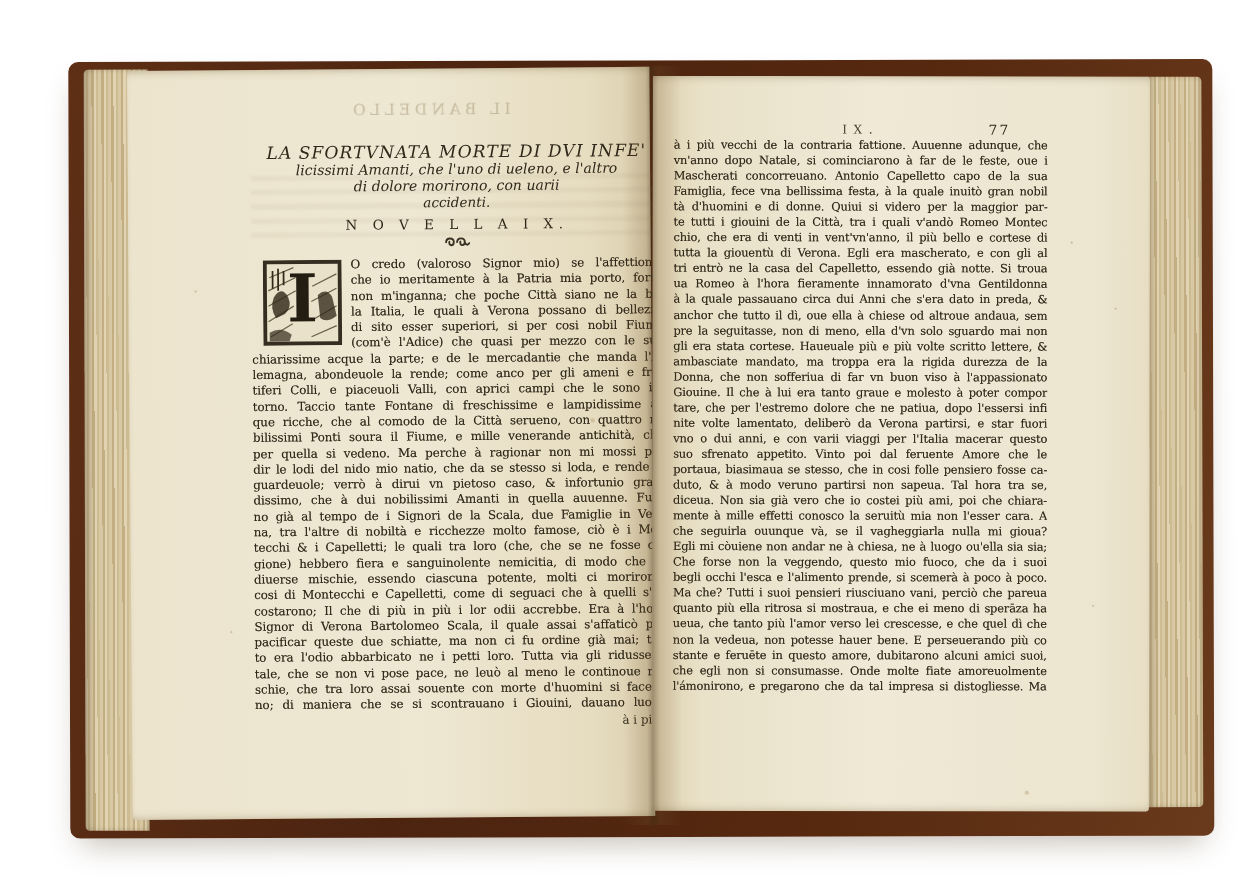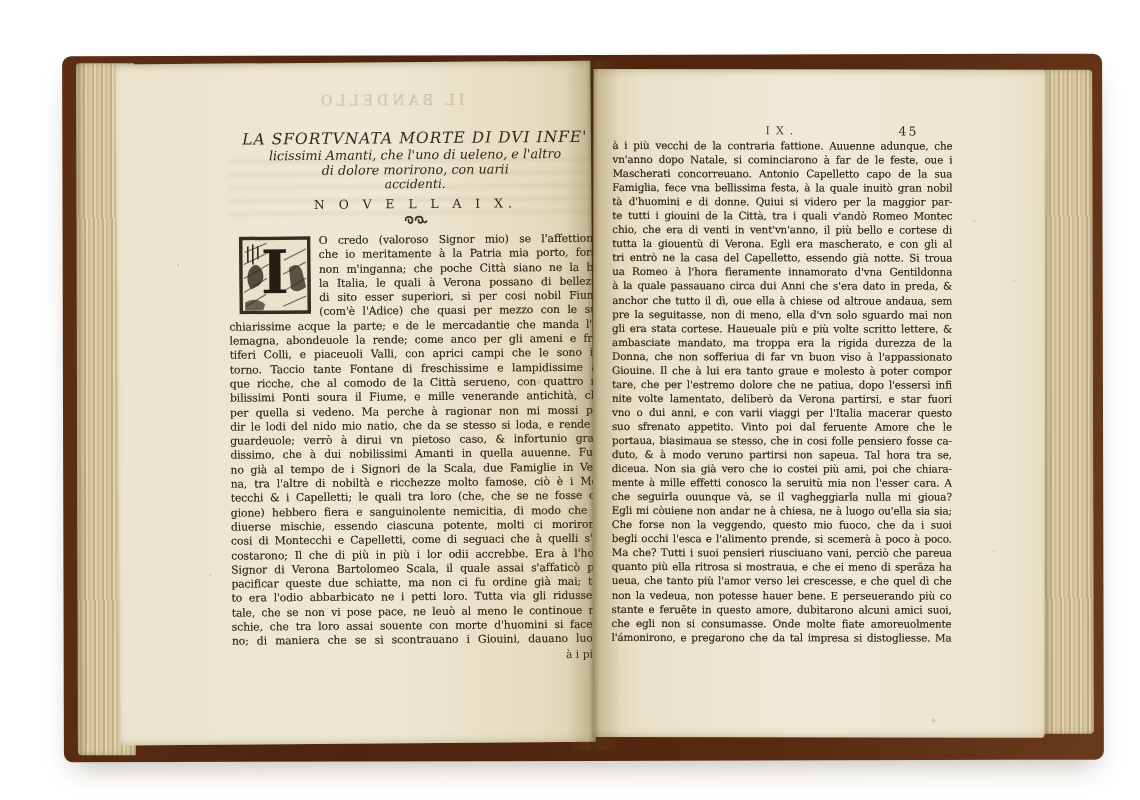--- a/index.html
+++ b/index.html
@@ -54,21 +54,21 @@
   .dc-letter{position:absolute;left:0;top:-6px;width:72px;height:78px;text-align:center;
     font-size:60px;font-weight:bold;line-height:84px;color:#241d12;}
   .tl{height:14.3px;line-height:14.3px;font-size:10.8px;letter-spacing:-0.1px;
     overflow:hidden;text-align:justify;text-align-last:justify;
     text-shadow:0 0 .4px rgba(47,40,24,.55);}
   .catchword{margin-top:1px;height:14px;line-height:14px;font-size:10.8px;text-align:right;padding-right:6px;}
 
   
   .right-col{position:absolute;left:19px;top:42px;width:340px;}
   .page-head{position:relative;height:14px;}
-  .running-head{text-align:center;font-size:11px;letter-spacing:6px;line-height:14px;color:#4a4028;margin-top:13px;}
+  .running-head{text-align:center;font-size:11px;letter-spacing:6px;line-height:14px;color:#4a4028;}
   .page-num{position:absolute;right:34px;top:0;font-size:12.5px;line-height:14px;letter-spacing:2px;}
   .tr{height:14.05px;line-height:14.05px;font-size:10.4px;letter-spacing:-0.15px;
     overflow:hidden;text-align:justify;text-align-last:justify;
     text-shadow:0 0 .4px rgba(47,40,24,.55);}
 </style>
 </head>
 <body>
 
 <div class="scene">
   <div class="book">
@@ -143,21 +143,21 @@
         <div class="catchword">à i più</div>
       </div>
     </div>
 
     <div class="page page-right">
       <div class="specks" style="left:380px;top:150px;box-shadow:20px 330px 0 rgba(140,105,55,.3), -40px 500px 0 1px rgba(150,110,60,.25), 40px 60px 0 rgba(140,105,55,.3);"></div>
 
       <div class="right-col">
         <div class="page-head">
           <div class="running-head">IX.</div>
-          <div class="page-num">45</div>
+          <div class="page-num">77</div>
         </div>
 
         <div>
             <div class="tr">à i più vecchi de la contraria fattione. Auuenne adunque, che</div>
             <div class="tr">vn'anno dopo Natale, si cominciarono à far de le feste, oue i</div>
             <div class="tr">Mascherati concorreuano. Antonio Capelletto capo de la sua</div>
             <div class="tr">Famiglia, fece vna bellissima festa, à la quale inuitò gran nobil</div>
             <div class="tr">tà d'huomini e di donne. Quiui si videro per la maggior par-</div>
             <div class="tr">te tutti i giouini de la Città, tra i quali v'andò Romeo Montec</div>
             <div class="tr">chio, che era di venti in vent'vn'anno, il più bello e cortese di</div>

